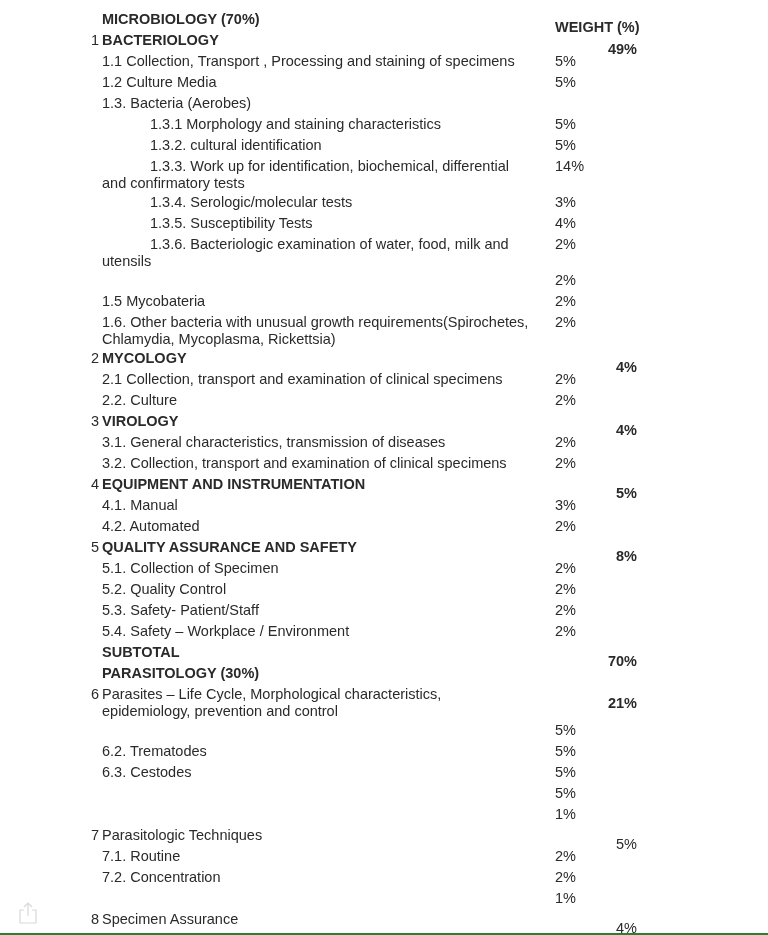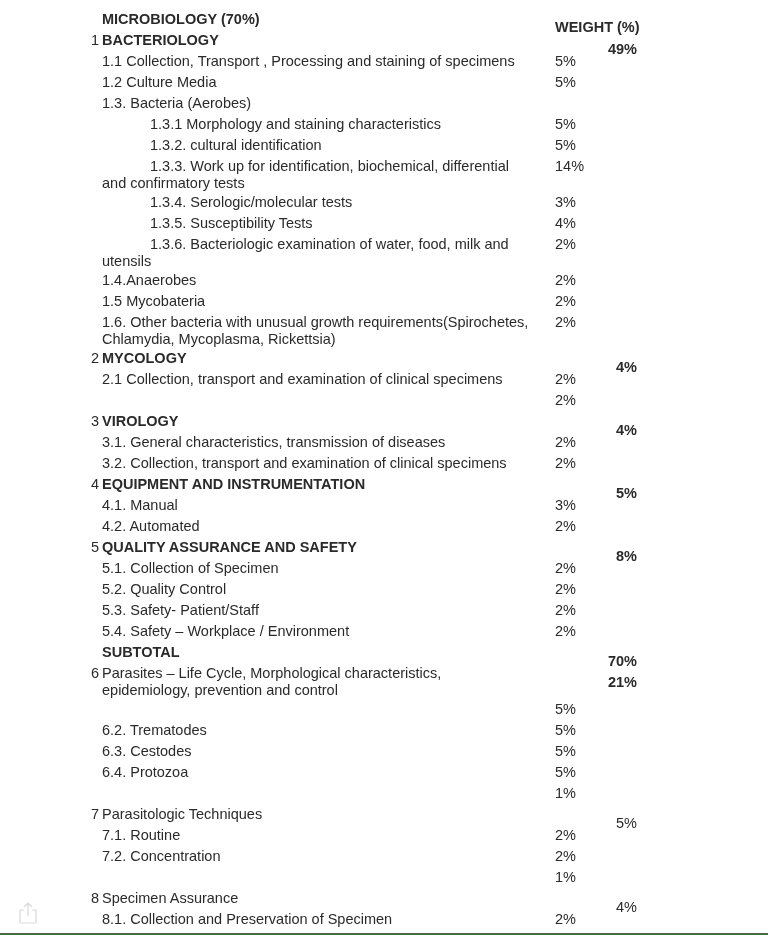--- a/index.html
+++ b/index.html
@@ -60,41 +60,41 @@
       </div>
       <div class="row">
         <span class="txt deep">1.3.5. Susceptibility Tests</span>
         <span class="sub">4%</span>
       </div>
       <div class="row">
         <span class="txt deep">1.3.6. Bacteriologic examination of water, food, milk and utensils</span>
         <span class="sub">2%</span>
       </div>
       <div class="row">
-        <span class="txt">1.4.Anaerobes</span>
         <span class="sub">2%</span>
       </div>
       <div class="row">
         <span class="txt">1.5 Mycobateria</span>
         <span class="sub">2%</span>
       </div>
       <div class="row">
         <span class="txt">1.6. Other bacteria with unusual growth requirements(Spirochetes, Chlamydia, Mycoplasma, Rickettsia)</span>
         <span class="sub">2%</span>
       </div>
       <div class="row">
         <span class="num">2</span>
         <span class="txt b">MYCOLOGY</span>
         <span class="tot b">4%</span>
       </div>
       <div class="row">
         <span class="txt">2.1 Collection, transport and examination of clinical specimens</span>
         <span class="sub">2%</span>
       </div>
       <div class="row">
+        <span class="txt">2.2. Culture</span>
         <span class="sub">2%</span>
       </div>
       <div class="row">
         <span class="num">3</span>
         <span class="txt b">VIROLOGY</span>
         <span class="tot b">4%</span>
       </div>
       <div class="row">
         <span class="txt">3.1. General characteristics, transmission of diseases</span>
         <span class="sub">2%</span>
@@ -135,37 +135,39 @@
       </div>
       <div class="row">
         <span class="txt">5.4. Safety – Workplace / Environment</span>
         <span class="sub">2%</span>
       </div>
       <div class="row">
         <span class="txt b">SUBTOTAL</span>
         <span class="tot b">70%</span>
       </div>
       <div class="row">
+        <span class="txt b">PARASITOLOGY (30%)</span>
+      </div>
+      <div class="row">
         <span class="num">6</span>
         <span class="txt">Parasites – Life Cycle, Morphological characteristics, epidemiology, prevention and control</span>
         <span class="tot b">21%</span>
       </div>
       <div class="row">
         <span class="sub">5%</span>
       </div>
       <div class="row">
         <span class="txt">6.2. Trematodes</span>
         <span class="sub">5%</span>
       </div>
       <div class="row">
         <span class="txt">6.3. Cestodes</span>
         <span class="sub">5%</span>
       </div>
       <div class="row">
-        <span class="txt">6.4. Protozoa</span>
         <span class="sub">5%</span>
       </div>
       <div class="row">
         <span class="sub">1%</span>
       </div>
       <div class="row">
         <span class="num">7</span>
         <span class="txt">Parasitologic Techniques</span>
         <span class="tot">5%</span>
       </div>

